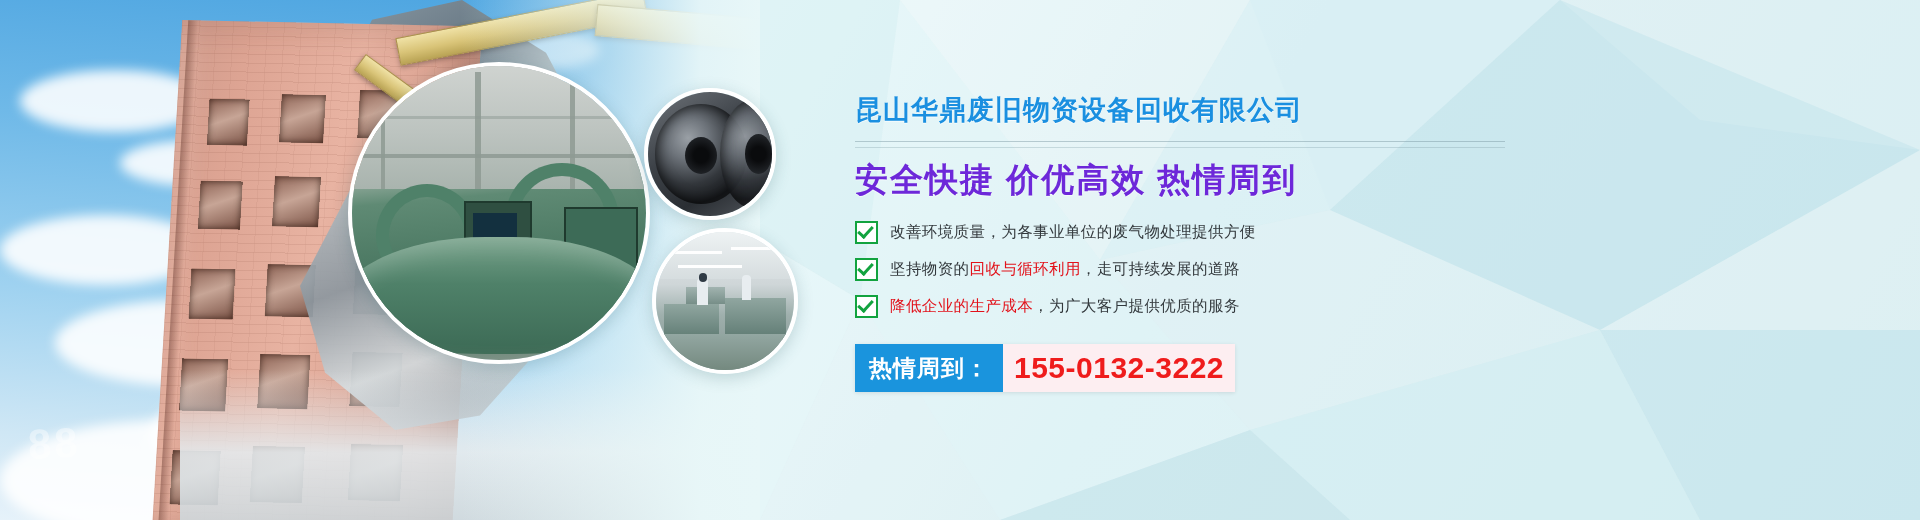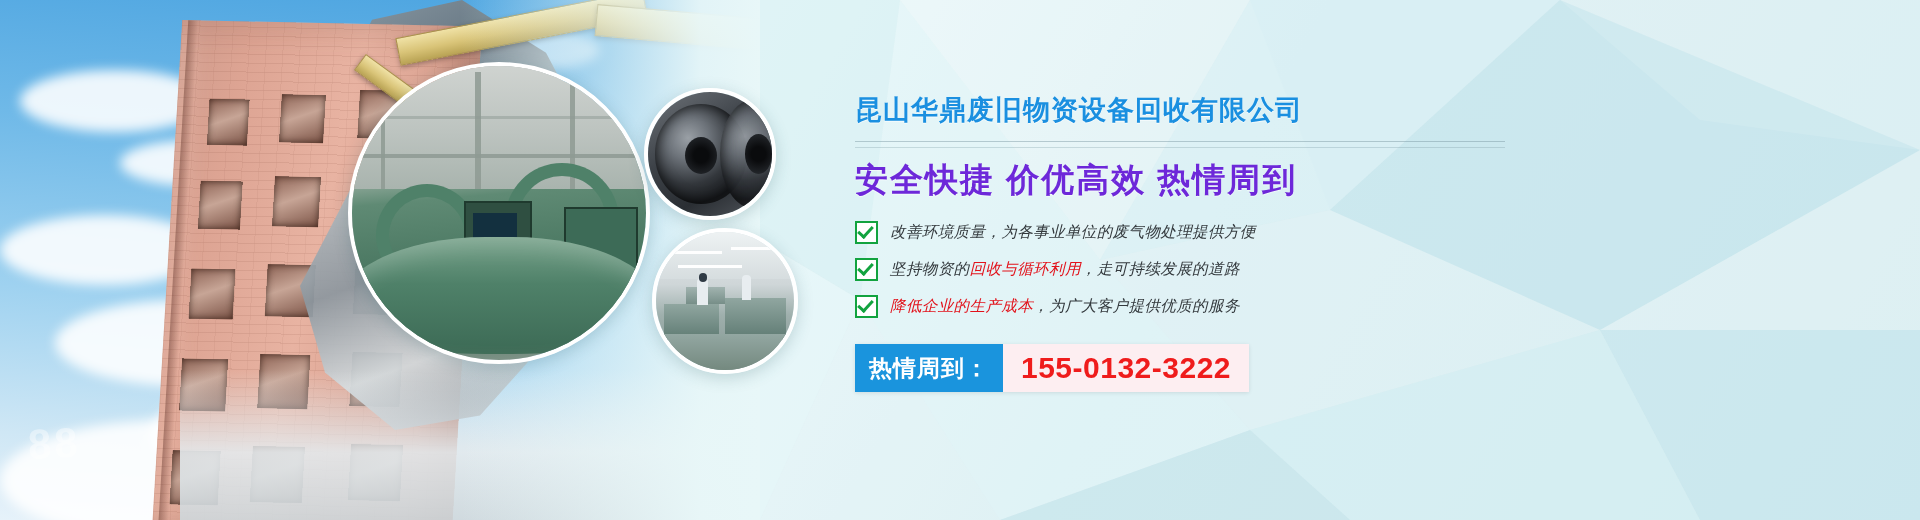--- a/index.html
+++ b/index.html
@@ -99,28 +99,28 @@
   .divider{margin:13px 0 10px 0;height:5px;width:650px;
     border-top:1px solid rgba(120,150,160,.45);border-bottom:1px solid rgba(120,150,160,.30);}
   .slogan{font-size:33px;font-weight:700;color:#6d28d9;letter-spacing:2px;white-space:nowrap;
     text-shadow:0 1px 1px rgba(255,255,255,.6);}
   .bullets{margin-top:18px;}
   .bullet{display:flex;align-items:center;margin-bottom:14px;}
   .check{flex:0 0 auto;width:19px;height:19px;border:2px solid #12a33f;background:#fff;
     position:relative;margin-right:12px;}
   .check:after{content:"";position:absolute;left:4px;top:0px;width:6px;height:12px;
     border:solid #12a33f;border-width:0 3px 3px 0;transform:rotate(42deg);}
-  .btext{font-size:15.5px;color:#33393d;letter-spacing:.4px;line-height:1.2;white-space:nowrap;font-style:italic;}
+  .btext{font-size:15.5px;color:#33393d;letter-spacing:.4px;line-height:1.2;white-space:nowrap;}
   .hl-red{color:#e2121b;}
   .phone{margin-top:12px;display:inline-flex;align-items:stretch;height:48px;
     box-shadow:0 1px 4px rgba(0,0,0,.10);}
   .phone-label{background:#1a94dd;color:#fff;font-size:23px;font-weight:700;letter-spacing:1px;
     display:flex;align-items:center;padding:0 14px;white-space:nowrap;}
   .phone-num{background:#fdeef1;color:#ef1c1c;font-size:30px;font-weight:700;letter-spacing:.5px;
-    display:flex;align-items:center;padding:0 18px;white-space:nowrap;}
+    display:flex;align-items:center;padding:0 11px;white-space:nowrap;}
 </style>
 </head>
 <body>
 
 <div class="banner">
 
   <div class="bg-poly">
     <svg viewBox="0 0 1920 520" preserveAspectRatio="none">
       <polygon points="900,0 1250,0 1100,260" fill="#ffffff" opacity="0.30"></polygon>
       <polygon points="1250,0 1560,0 1330,210" fill="#cfeaf0" opacity="0.55"></polygon>

